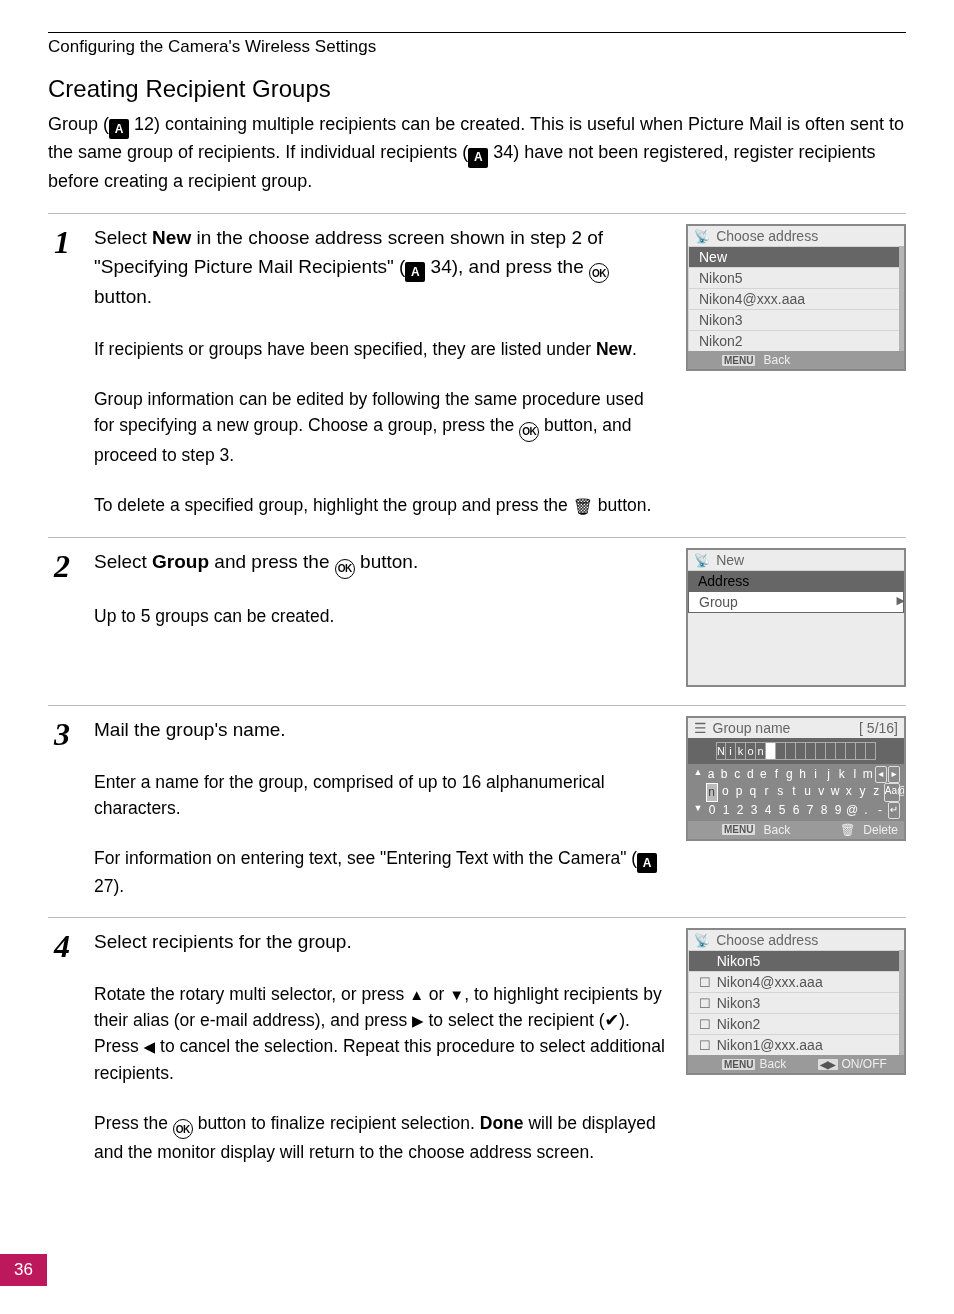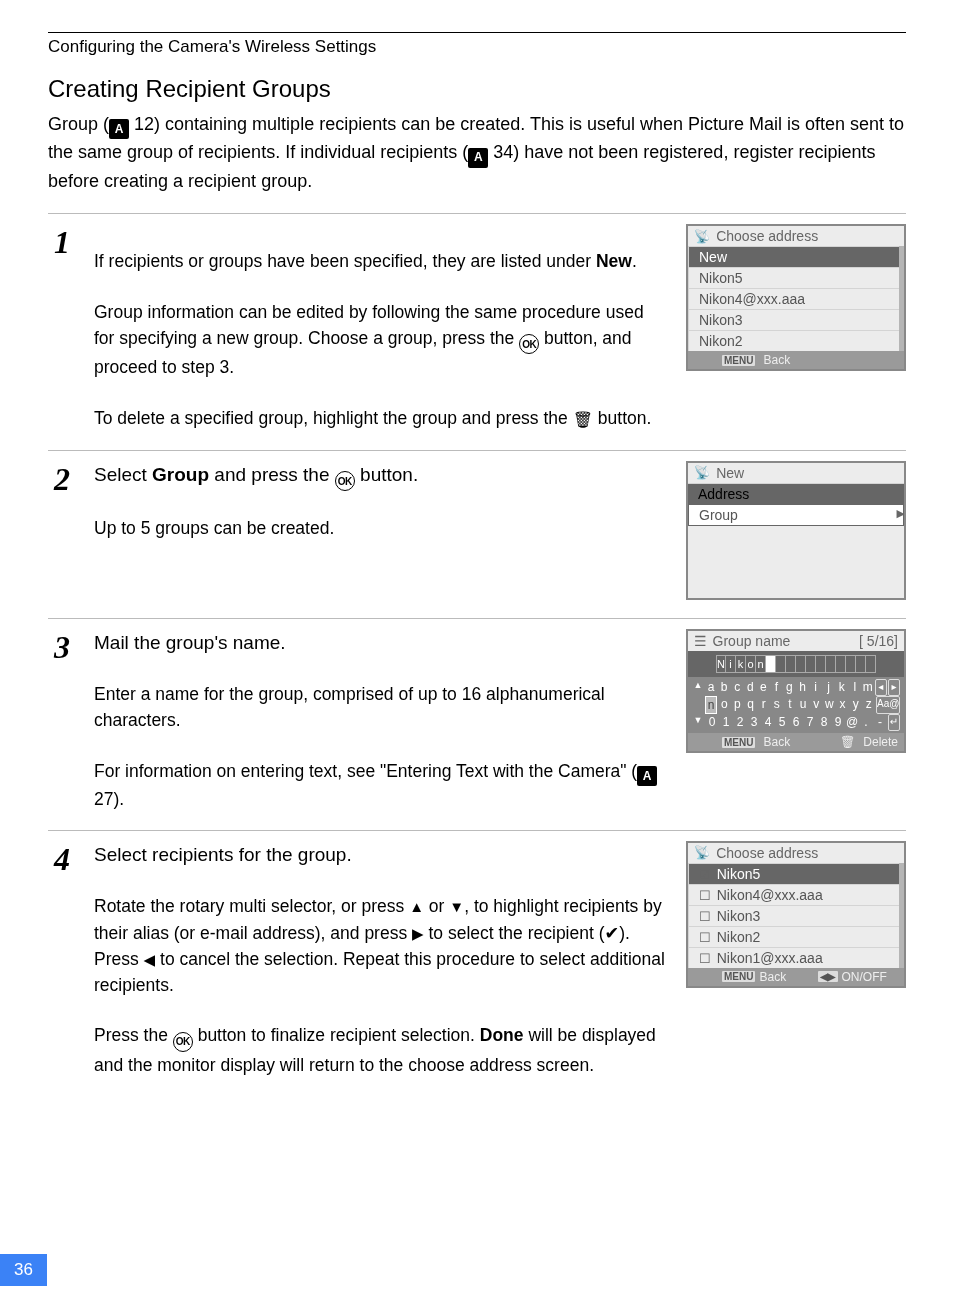--- a/index.html
+++ b/index.html
@@ -46,39 +46,42 @@
   .gn-cell.cursor { background: #fff; color: #666; }
   .kbd { background: #888; color: #fff; font-size: 12px; padding: 2px 4px; line-height: 1.4; }
   .kbd .krow { display: flex; justify-content: space-between; }
   .kbd .krow span { width: 12px; text-align: center; }
   .kbd .krow span.hl { background: #bbb; color: #444; border: 1px solid #fff; }
   .kbd .krow span.box { border: 1px solid #ddd; font-size: 10px; border-radius: 2px; }
 
   .chk::before { content: "☐"; margin-right: 6px; font-size: 13px; color: #666; }
   .chked::before { content: "☑"; margin-right: 6px; font-size: 13px; color: #666; }
 
-  .pagefoot { position: absolute; left: 0; bottom: 28px; background: #3b82f6; color: #fff; padding: 6px 14px; font-size: 17px; }
+  .pagefoot { position: absolute; left: 0; bottom: 28px; background: #be185d; color: #fff; padding: 6px 14px; font-size: 17px; }
 </style>
 </head>
 <body>
 
 <div class="page">
   <div class="top-rule"></div>
   <div class="running-head">Configuring the Camera's Wireless Settings</div>
 
   <h2 class="h1">Creating Recipient Groups</h2>
 
   <p class="intro">
     <span>Group (</span><span class="icon-box">A</span><span> 12) containing multiple recipients can be created. This is useful when Picture Mail is often sent to the same group of recipients. If individual recipients (</span><span class="icon-box">A</span><span> 34) have not been registered, register recipients before creating a recipient group.</span>
   </p>
 
   <div class="step-sep"></div>
   <div class="step">
     <div class="step-num">1</div>
     <div class="step-body">
+      <p class="step-title">
+        <span>Select </span><b>New</b><span> in the choose address screen shown in step 2 of "Specifying Picture Mail Recipients" (</span><span class="icon-box">A</span><span> 34), and press the </span><span class="icon-ok">OK</span><span> button.</span>
+      </p>
       <p class="step-p">
         <span>If recipients or groups have been specified, they are listed under </span><b>New</b><span>.</span>
       </p>
       <p class="step-p">
         <span>Group information can be edited by following the same procedure used for specifying a new group. Choose a group, press the </span><span class="icon-ok">OK</span><span> button, and proceed to step 3.</span>
       </p>
       <p class="step-p">
         <span>To delete a specified group, highlight the group and press the </span><span class="icon-trash">🗑</span><span> button.</span>
       </p>
     </div>
@@ -190,21 +193,21 @@
               <span>q</span>
               <span>r</span>
               <span>s</span>
               <span>t</span>
               <span>u</span>
               <span>v</span>
               <span>w</span>
               <span>x</span>
               <span>y</span>
               <span>z</span>
-              <span class="box" style="width:24px;">Aa@</span>
+              <span class="box" style="width:16px;">Aa@</span>
           </div>
           <div class="krow">
             <span style="font-size:9px;">▼</span>
             <span>0</span>
               <span>1</span>
               <span>2</span>
               <span>3</span>
               <span>4</span>
               <span>5</span>
               <span>6</span>

